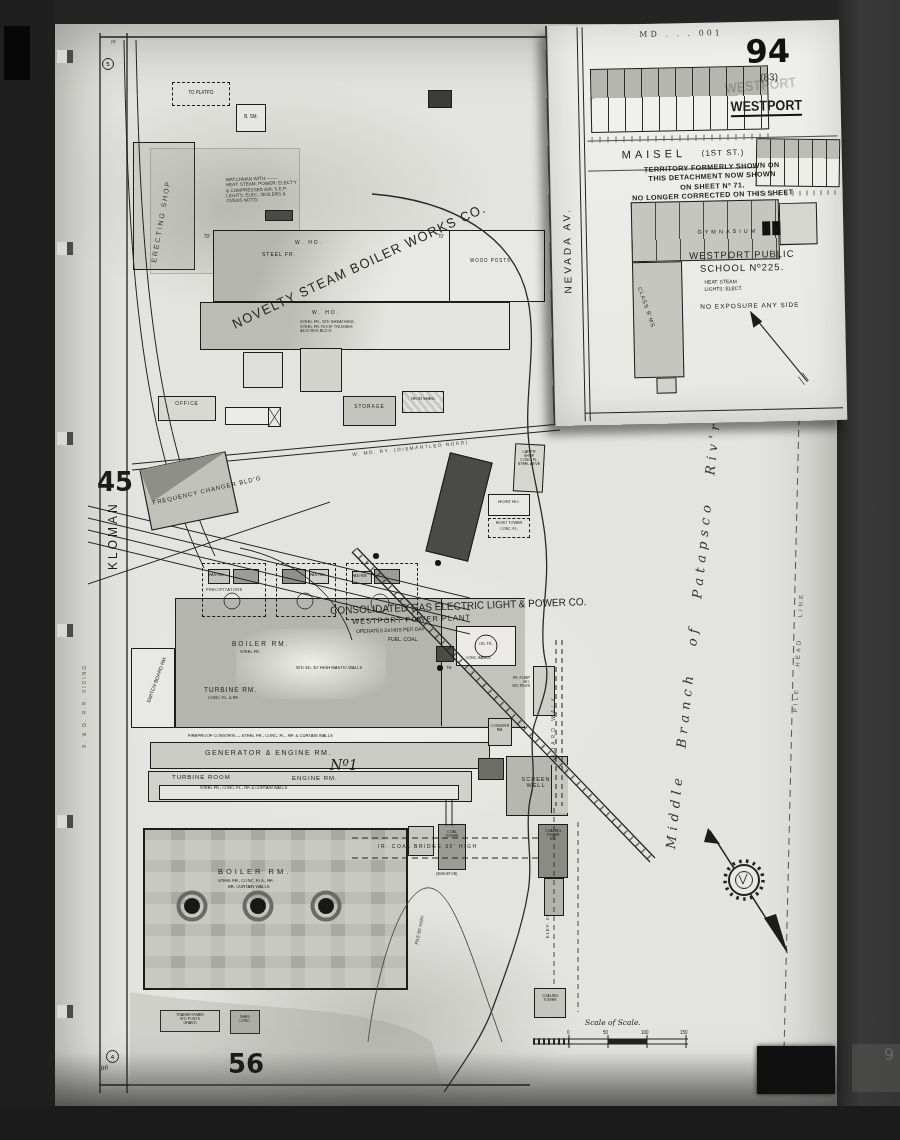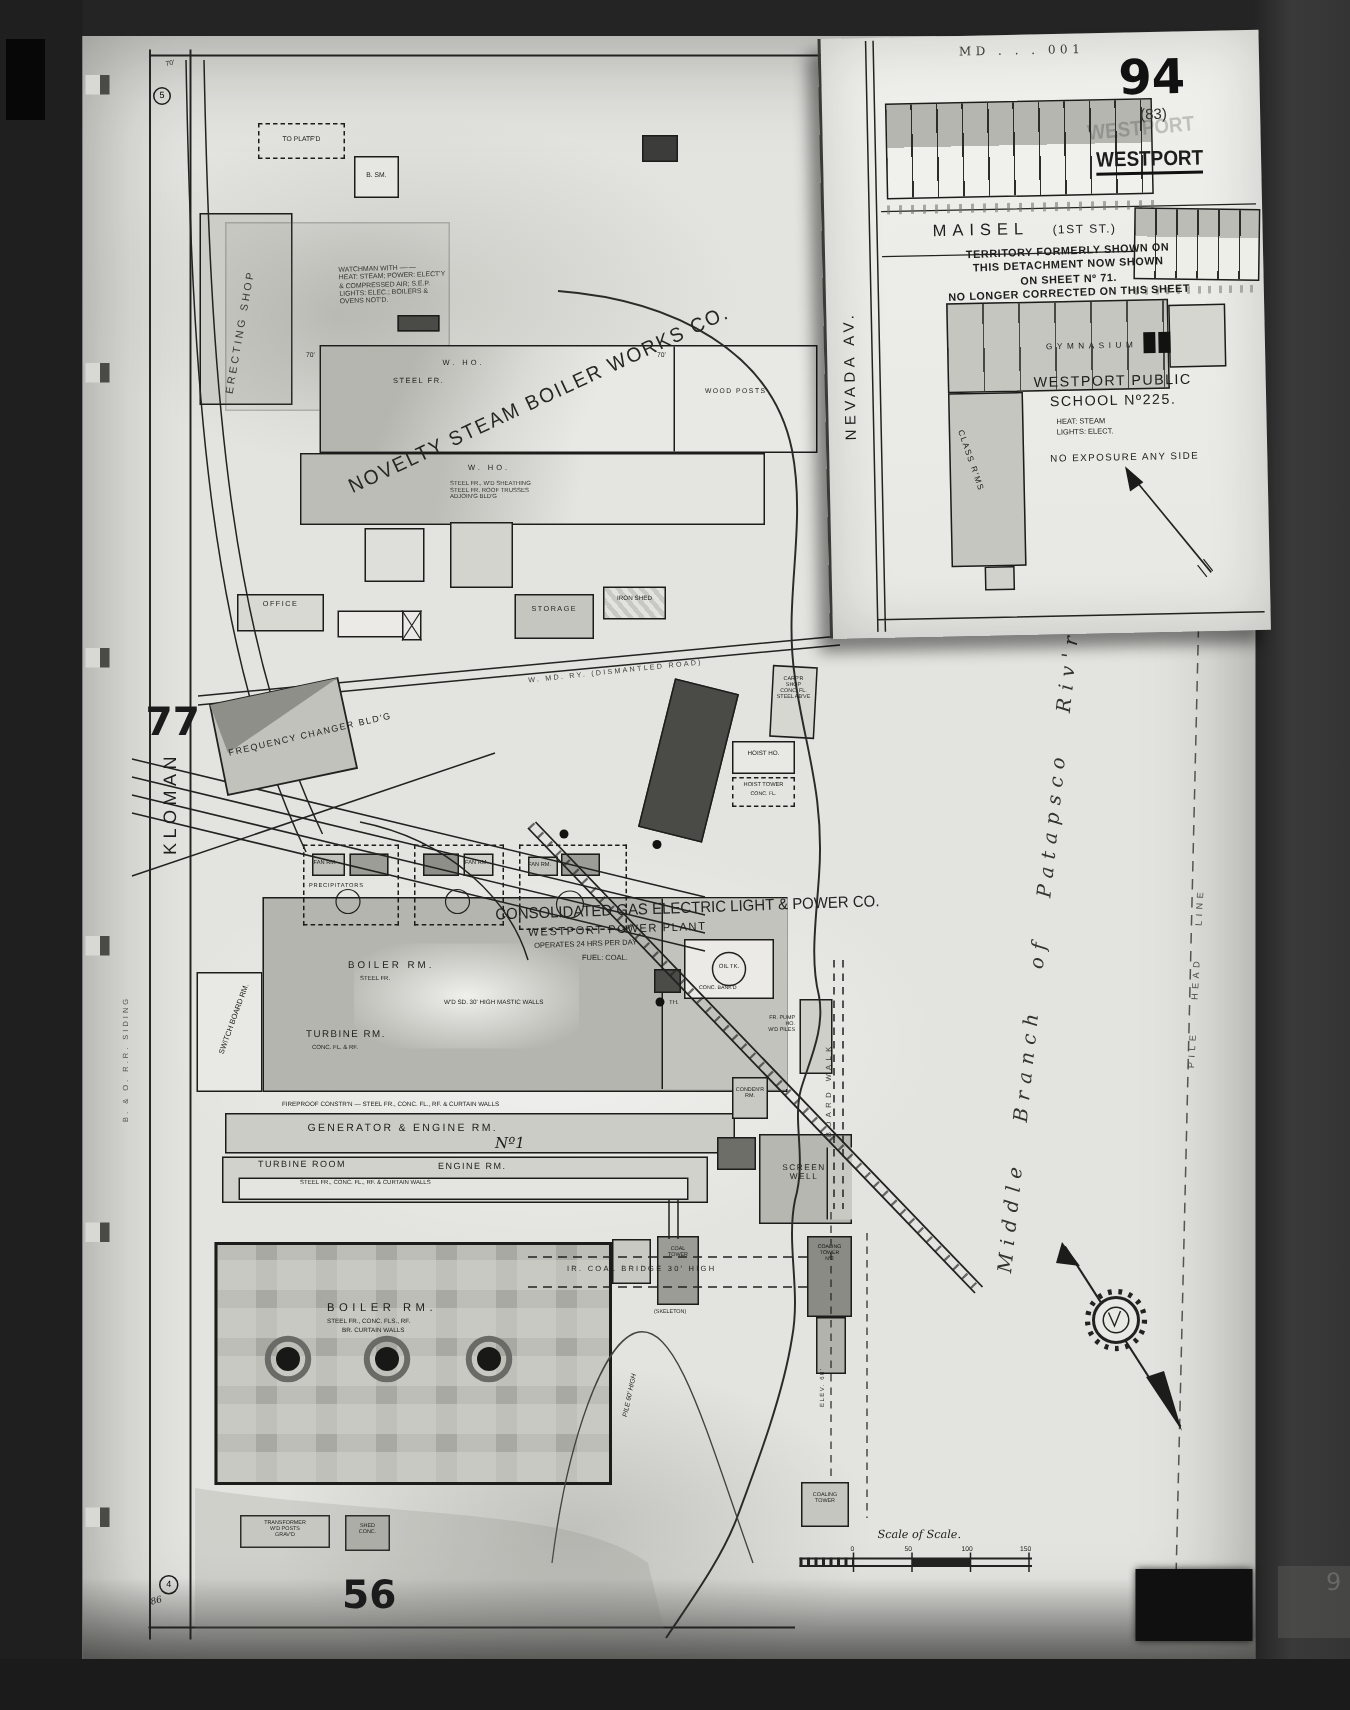--- a/index.html
+++ b/index.html
@@ -156,21 +156,21 @@
         <polygon points="708,828 720,844 704,842" fill="#1c1c1a" stroke="none"></polygon>
         <polygon points="764,918 788,954 776,914" fill="#1c1c1a" stroke="none"></polygon>
         <circle cx="744" cy="880" r="19" stroke-width="3.5" stroke-dasharray="2.5 4.5"></circle>
         <circle cx="744" cy="880" r="15" fill="#e8e8e4" stroke-width="2"></circle>
         <circle cx="744" cy="880" r="8.5" stroke-width="1"></circle>
         <path d="M739,875 l4,9 l4,-10" stroke-width=".9"></path>
       </g>
     </g>
   </svg>
 
-  <div class="l num" style="left:97px;top:468px;font-size:26px;font-weight:bold;color:#1b1b1b;">77</div>
+  <div class="l num" style="left:97px;top:468px;font-size:26px;font-weight:bold;color:#1b1b1b;">45</div>
   <div class="l num" style="left:228px;top:1050px;font-size:26px;font-weight:bold;color:#1b1b1b;">56</div>
   <div class="l v" style="left:107px;top:570px;font-size:12px;letter-spacing:3px;transform:rotate(-90deg);">KLOMAN</div>
   <div class="l v" style="left:82px;top:748px;font-size:5px;letter-spacing:2px;color:#55554f;transform:rotate(-90deg);">B. &amp; O. R.R. SIDING</div>
   <div class="l v" style="left:150px;top:262px;font-size:7px;letter-spacing:2px;transform:rotate(-80deg);color:#3a3a36;">ERECTING SHOP</div>
   <div class="l c" style="left:174px;top:90px;width:54px;font-size:4.5px;">TO PLATF'D</div>
   <div class="l c" style="left:236px;top:114px;width:30px;font-size:4.5px;">B. SM.</div>
 
   <div class="l" style="left:226px;top:176px;font-size:4.6px;transform:rotate(-2deg);color:#34342f;">
     <div>WATCHMAN WITH —·—</div>
     <div>HEAT: STEAM; POWER: ELECT'Y</div>
@@ -202,21 +202,21 @@
   <div class="l v" style="left:356px;top:629px;font-size:5px;transform:rotate(-2deg);">OPERATES 24 HRS PER DAY</div>
   <div class="l" style="left:388px;top:637px;font-size:5px;">FUEL: COAL.</div>
   <div class="l v" style="left:146px;top:702px;font-size:5px;transform:rotate(-70deg);">SWITCH BOARD RM.</div>
   <div class="l" style="left:232px;top:640px;font-size:6.5px;letter-spacing:2px;">BOILER RM.</div>
   <div class="l" style="left:240px;top:650px;font-size:4px;">STEEL FR.</div>
   <div class="l" style="left:296px;top:666px;font-size:4.2px;">W'D SD. 30' HIGH MASTIC WALLS</div>
   <div class="l" style="left:204px;top:686px;font-size:6.5px;letter-spacing:1px;">TURBINE RM.</div>
   <div class="l" style="left:208px;top:696px;font-size:4px;">CONC. FL. &amp; RF.</div>
   <div class="l" style="left:188px;top:734px;font-size:4.2px;">FIREPROOF CONSTR'N — STEEL FR., CONC. FL., RF. &amp; CURTAIN WALLS</div>
   <div class="l" style="left:205px;top:749px;font-size:7px;letter-spacing:1.5px;">GENERATOR &amp; ENGINE RM.</div>
-  <div class="l serif" style="left:330px;top:757px;font-size:10px;font-style:italic;">Nº1</div>
+  <div class="l serif" style="left:330px;top:757px;font-size:14px;font-style:italic;">Nº1</div>
   <div class="l" style="left:172px;top:774px;font-size:6px;letter-spacing:1px;">TURBINE ROOM</div>
   <div class="l" style="left:292px;top:775px;font-size:6px;letter-spacing:1px;">ENGINE RM.</div>
   <div class="l" style="left:200px;top:786px;font-size:4px;">STEEL FR., CONC. FL., RF. &amp; CURTAIN WALLS</div>
   <div class="l" style="left:218px;top:868px;font-size:7.5px;letter-spacing:3px;">BOILER RM.</div>
   <div class="l" style="left:218px;top:879px;font-size:4.2px;">STEEL FR., CONC. FLS., RF.</div>
   <div class="l" style="left:228px;top:885px;font-size:4.2px;">BR. CURTAIN WALLS</div>
   <div class="l" style="left:209px;top:573px;font-size:3.8px;">FAN RM.</div>
   <div class="l" style="left:310px;top:573px;font-size:3.8px;">FAN RM.</div>
   <div class="l" style="left:352px;top:574px;font-size:3.8px;">FAN RM.</div>
   <div class="l" style="left:206px;top:588px;font-size:3.8px;letter-spacing:.5px;">PRECIPITATORS</div>

